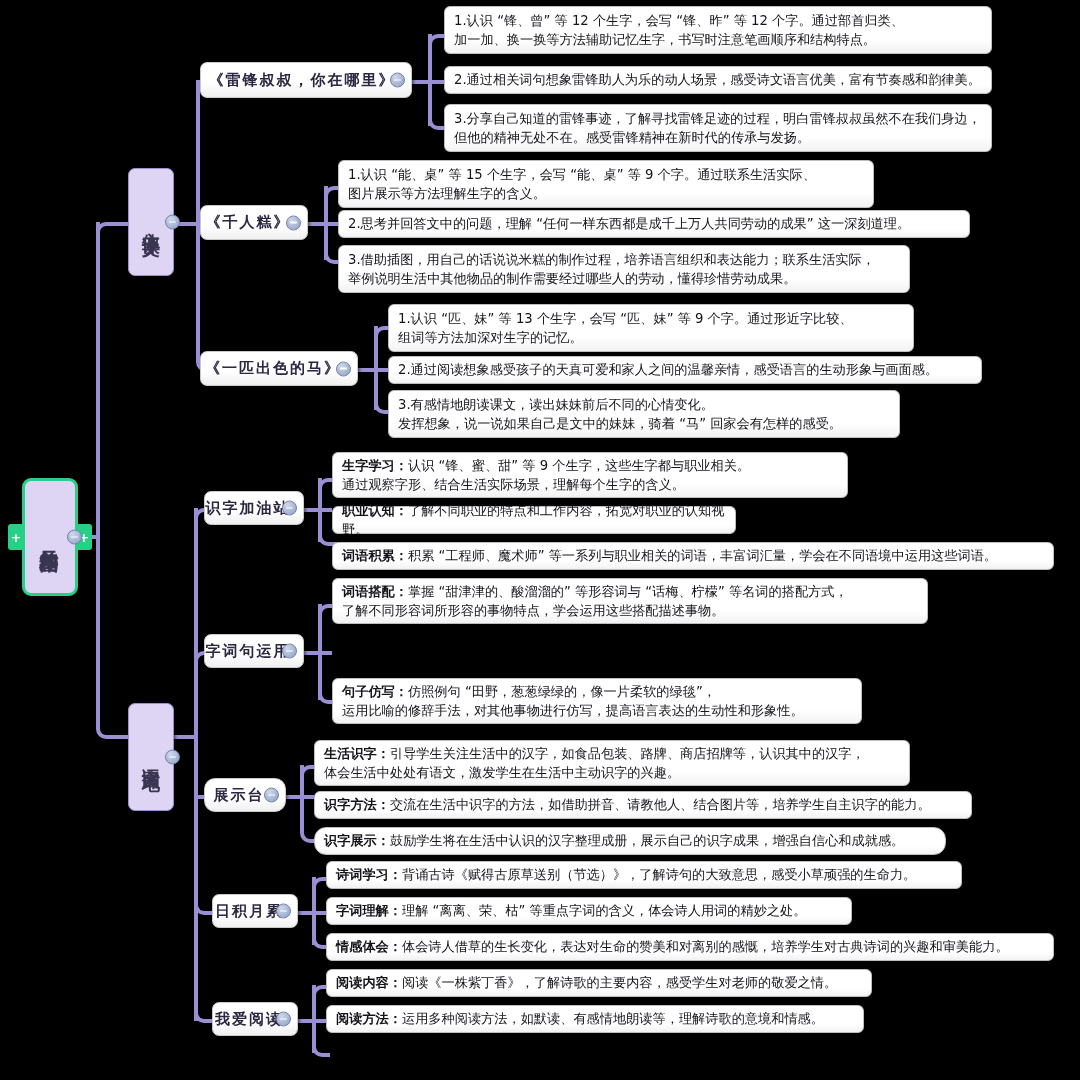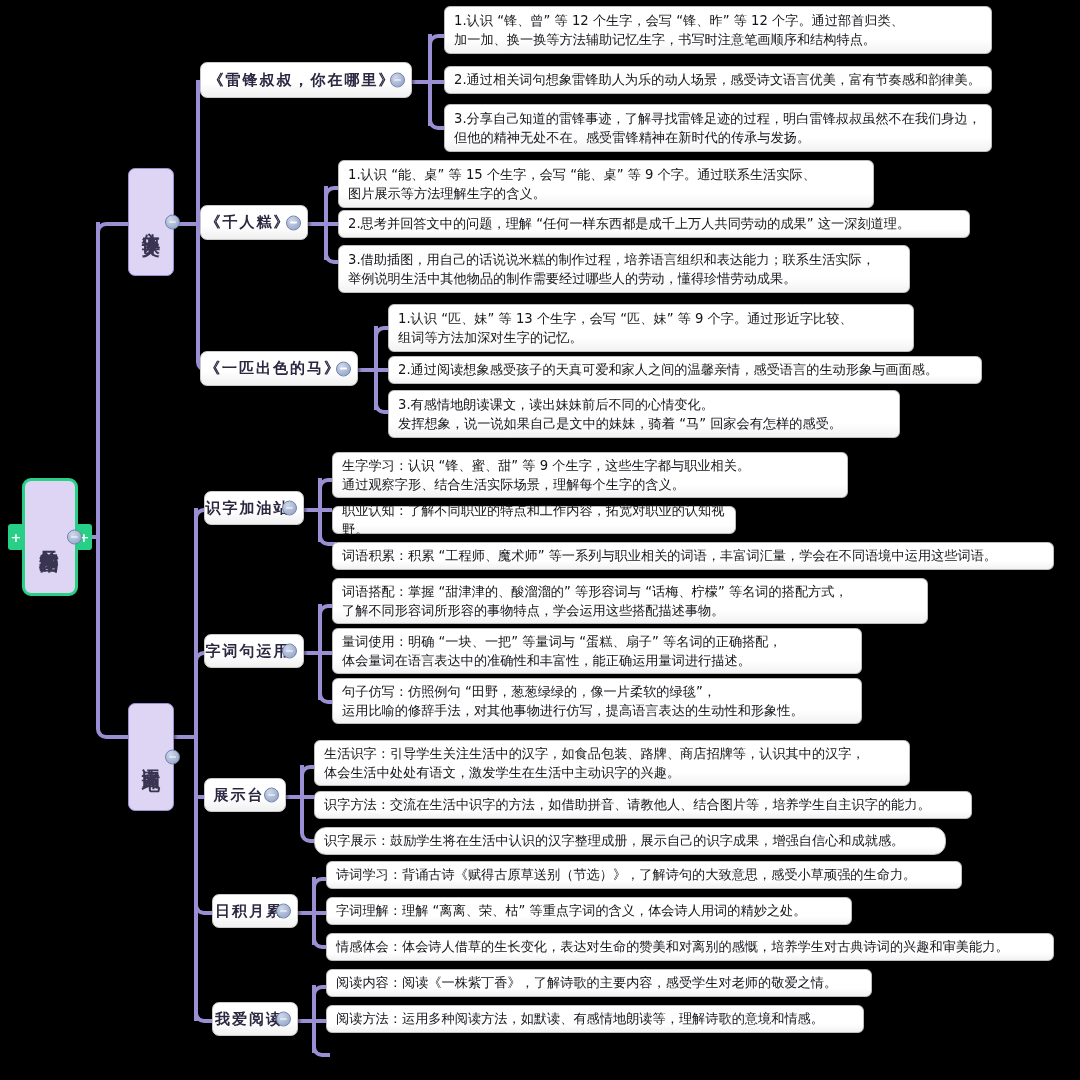--- a/index.html
+++ b/index.html
@@ -71,21 +71,21 @@
     border:1px solid #bdbdbd;border-radius:6px;
     box-shadow:2px 3px 3px rgba(0,0,0,.45);
     display:flex;align-items:center;
     padding:3px 9px;
   }
   .leaf .ltxt{
     font-size:13.2px;line-height:1.45;color:#14141a;
     font-family:"DejaVu Sans","Liberation Sans",sans-serif;
     white-space:pre-line;
   }
-  .leaf .lbl{font-weight:400;}
+  .leaf .lbl{font-weight:700;}
 
   
   .collapse{
     position:absolute;width:13px;height:13px;border-radius:50%;
     background:radial-gradient(circle at 35% 30%,#cfd8ea,#8c9ec4);
     border:1px solid #6f82ab;
     display:flex;align-items:center;justify-content:center;
   }
   .collapse::after{content:"";width:7px;height:1.6px;background:#ffffff;border-radius:1px;}
   .collapse.onroot{right:-7px;top:50%;transform:translateY(-50%);}
@@ -245,30 +245,26 @@
   </div>
 
   <div class="node lv3" style="left:204px;top:634px;width:100px;height:34px;">
     <div class="htxt">字词句运用</div>
     <div class="collapse onlv3"></div>
   </div>
   <div class="node leaf" style="left:332px;top:578px;width:596px;height:46px;">
     <div class="ltxt"><span class="lbl">词语搭配：</span><span>掌握 “甜津津的、酸溜溜的” 等形容词与 “话梅、柠檬” 等名词的搭配方式，
 了解不同形容词所形容的事物特点，学会运用这些搭配描述事物。</span></div>
   </div>
-  <div class="node leaf" style="left:332px;top:628px;width:530px;height:46px;">
-    <div class="ltxt"><span class="lbl">量词使用：</span><span>明确 “一块、一把” 等量词与 “蛋糕、扇子” 等名词的正确搭配，
-体会量词在语言表达中的准确性和丰富性，能正确运用量词进行描述。</span></div>
-  </div>
   <div class="node leaf" style="left:332px;top:678px;width:530px;height:46px;">
     <div class="ltxt"><span class="lbl">句子仿写：</span><span>仿照例句 “田野，葱葱绿绿的，像一片柔软的绿毯”，
 运用比喻的修辞手法，对其他事物进行仿写，提高语言表达的生动性和形象性。</span></div>
   </div>
 
-  <div class="node lv3" style="left:204px;top:778px;width:82px;height:34px;">
+  <div class="node lv3" style="left:204px;top:778px;width:82px;height:34px;border-radius:11px;">
     <div class="htxt">展示台</div>
     <div class="collapse onlv3"></div>
   </div>
   <div class="node leaf" style="left:314px;top:740px;width:596px;height:46px;">
     <div class="ltxt"><span class="lbl">生活识字：</span><span>引导学生关注生活中的汉字，如食品包装、路牌、商店招牌等，认识其中的汉字，
 体会生活中处处有语文，激发学生在生活中主动识字的兴趣。</span></div>
   </div>
   <div class="node leaf" style="left:314px;top:791px;width:658px;height:28px;">
     <div class="ltxt"><span class="lbl">识字方法：</span><span>交流在生活中识字的方法，如借助拼音、请教他人、结合图片等，培养学生自主识字的能力。</span></div>
   </div>

